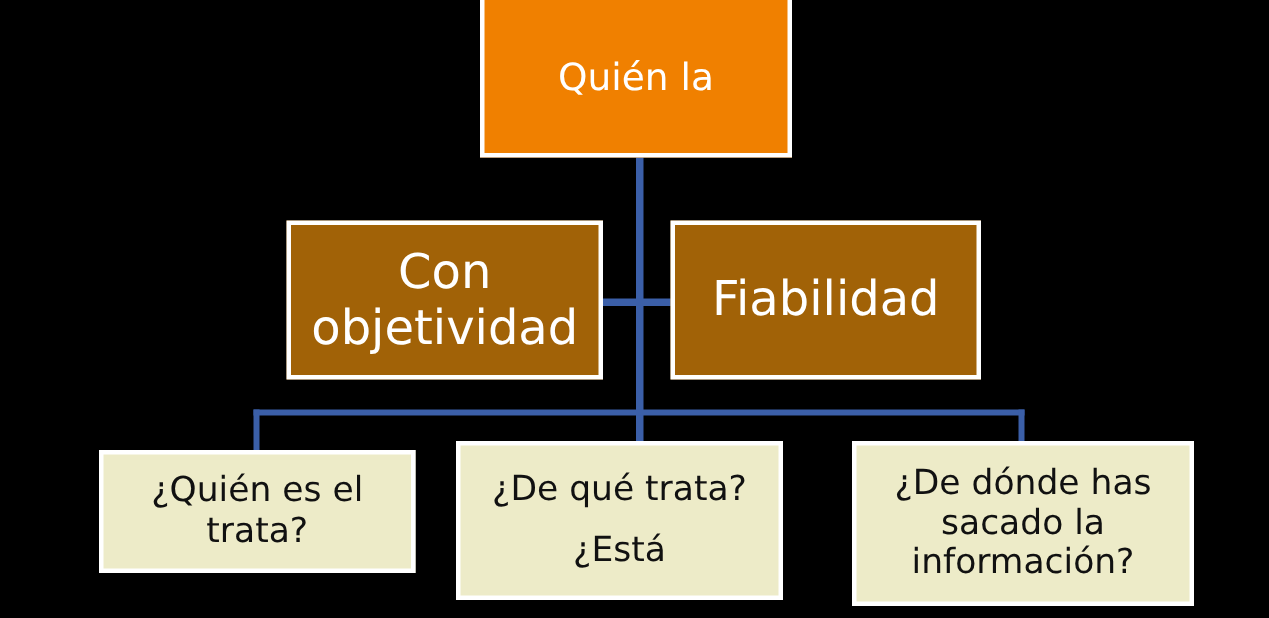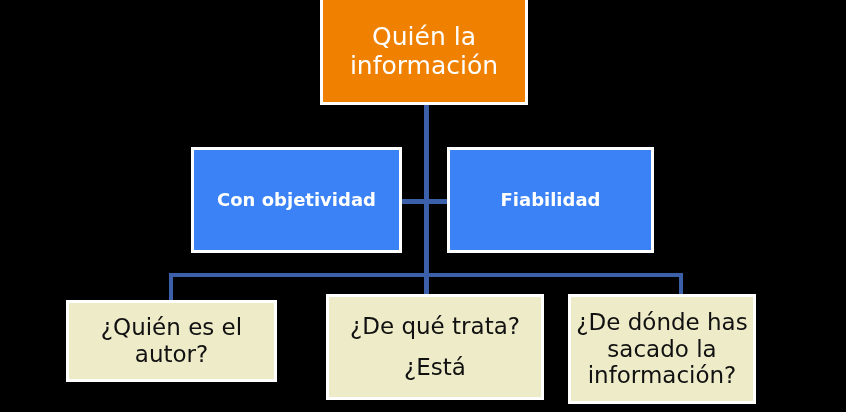--- a/index.html
+++ b/index.html
@@ -37,24 +37,23 @@
 
   .node .line { display: block; width: 100%; }
 
   .node-root {
     background: #F08000;
     color: #FFFFFF;
     font-size: 25px;
   }
 
   .node-mid {
-    background: #3b82f6;
+    background: #a16207;
     color: #FFFFFF;
-    font-size: 18px;
-    font-weight: bold;
+    font-size: 32px;
   }
 
   .node-leaf {
     background: #EDEBC8;
     color: #111111;
     font-size: 23px;
   }
 
   .leaf-gap { height: 14px; }
 </style>
@@ -68,41 +67,40 @@
   <div class="conn" style="left:399px; top:199px; width:51px; height:5px;"></div>
 
   <div class="conn" style="left:169px; top:273px; width:514px; height:4px;"></div>
 
   <div class="conn" style="left:169px; top:273px; width:4px; height:28px;"></div>
 
   <div class="conn" style="left:679px; top:273px; width:4px; height:28px;"></div>
 
   <div class="node node-root" style="left:320px; top:-3px; width:208px; height:108px;">
     <span class="line">Quién la</span>
-    <span class="line">información</span>
   </div>
 
   <div class="node node-mid" style="left:191px; top:147px; width:211px; height:106px;">
     <span class="line">Con objetividad</span>
   </div>
 
   <div class="node node-mid" style="left:447px; top:147px; width:207px; height:106px;">
     <span class="line">Fiabilidad</span>
   </div>
 
   <div class="node node-leaf" style="left:66px; top:300px; width:211px; height:82px;">
     <span class="line">¿Quién es el</span>
-    <span class="line">autor?</span>
+    <span class="line">trata?</span>
   </div>
 
-  <div class="node node-leaf" style="left:326px; top:294px; width:218px; height:106px;">
+  <div class="node node-leaf" style="left:304px; top:294px; width:218px; height:106px;">
     <span class="line">¿De qué trata?</span>
     <span class="leaf-gap"></span>
     <span class="line">¿Está</span>
   </div>
 
-  <div class="node node-leaf" style="left:568px; top:294px; width:188px; height:110px;text-align:center;">
+  <div class="node node-leaf" style="left:568px; top:294px; width:228px; height:110px;text-align:center;">
     <span class="line">¿De dónde has</span>
     <span class="line">sacado la</span>
     <span class="line">información?</span>
   </div>
 
 </div>
 
 </body></html>

